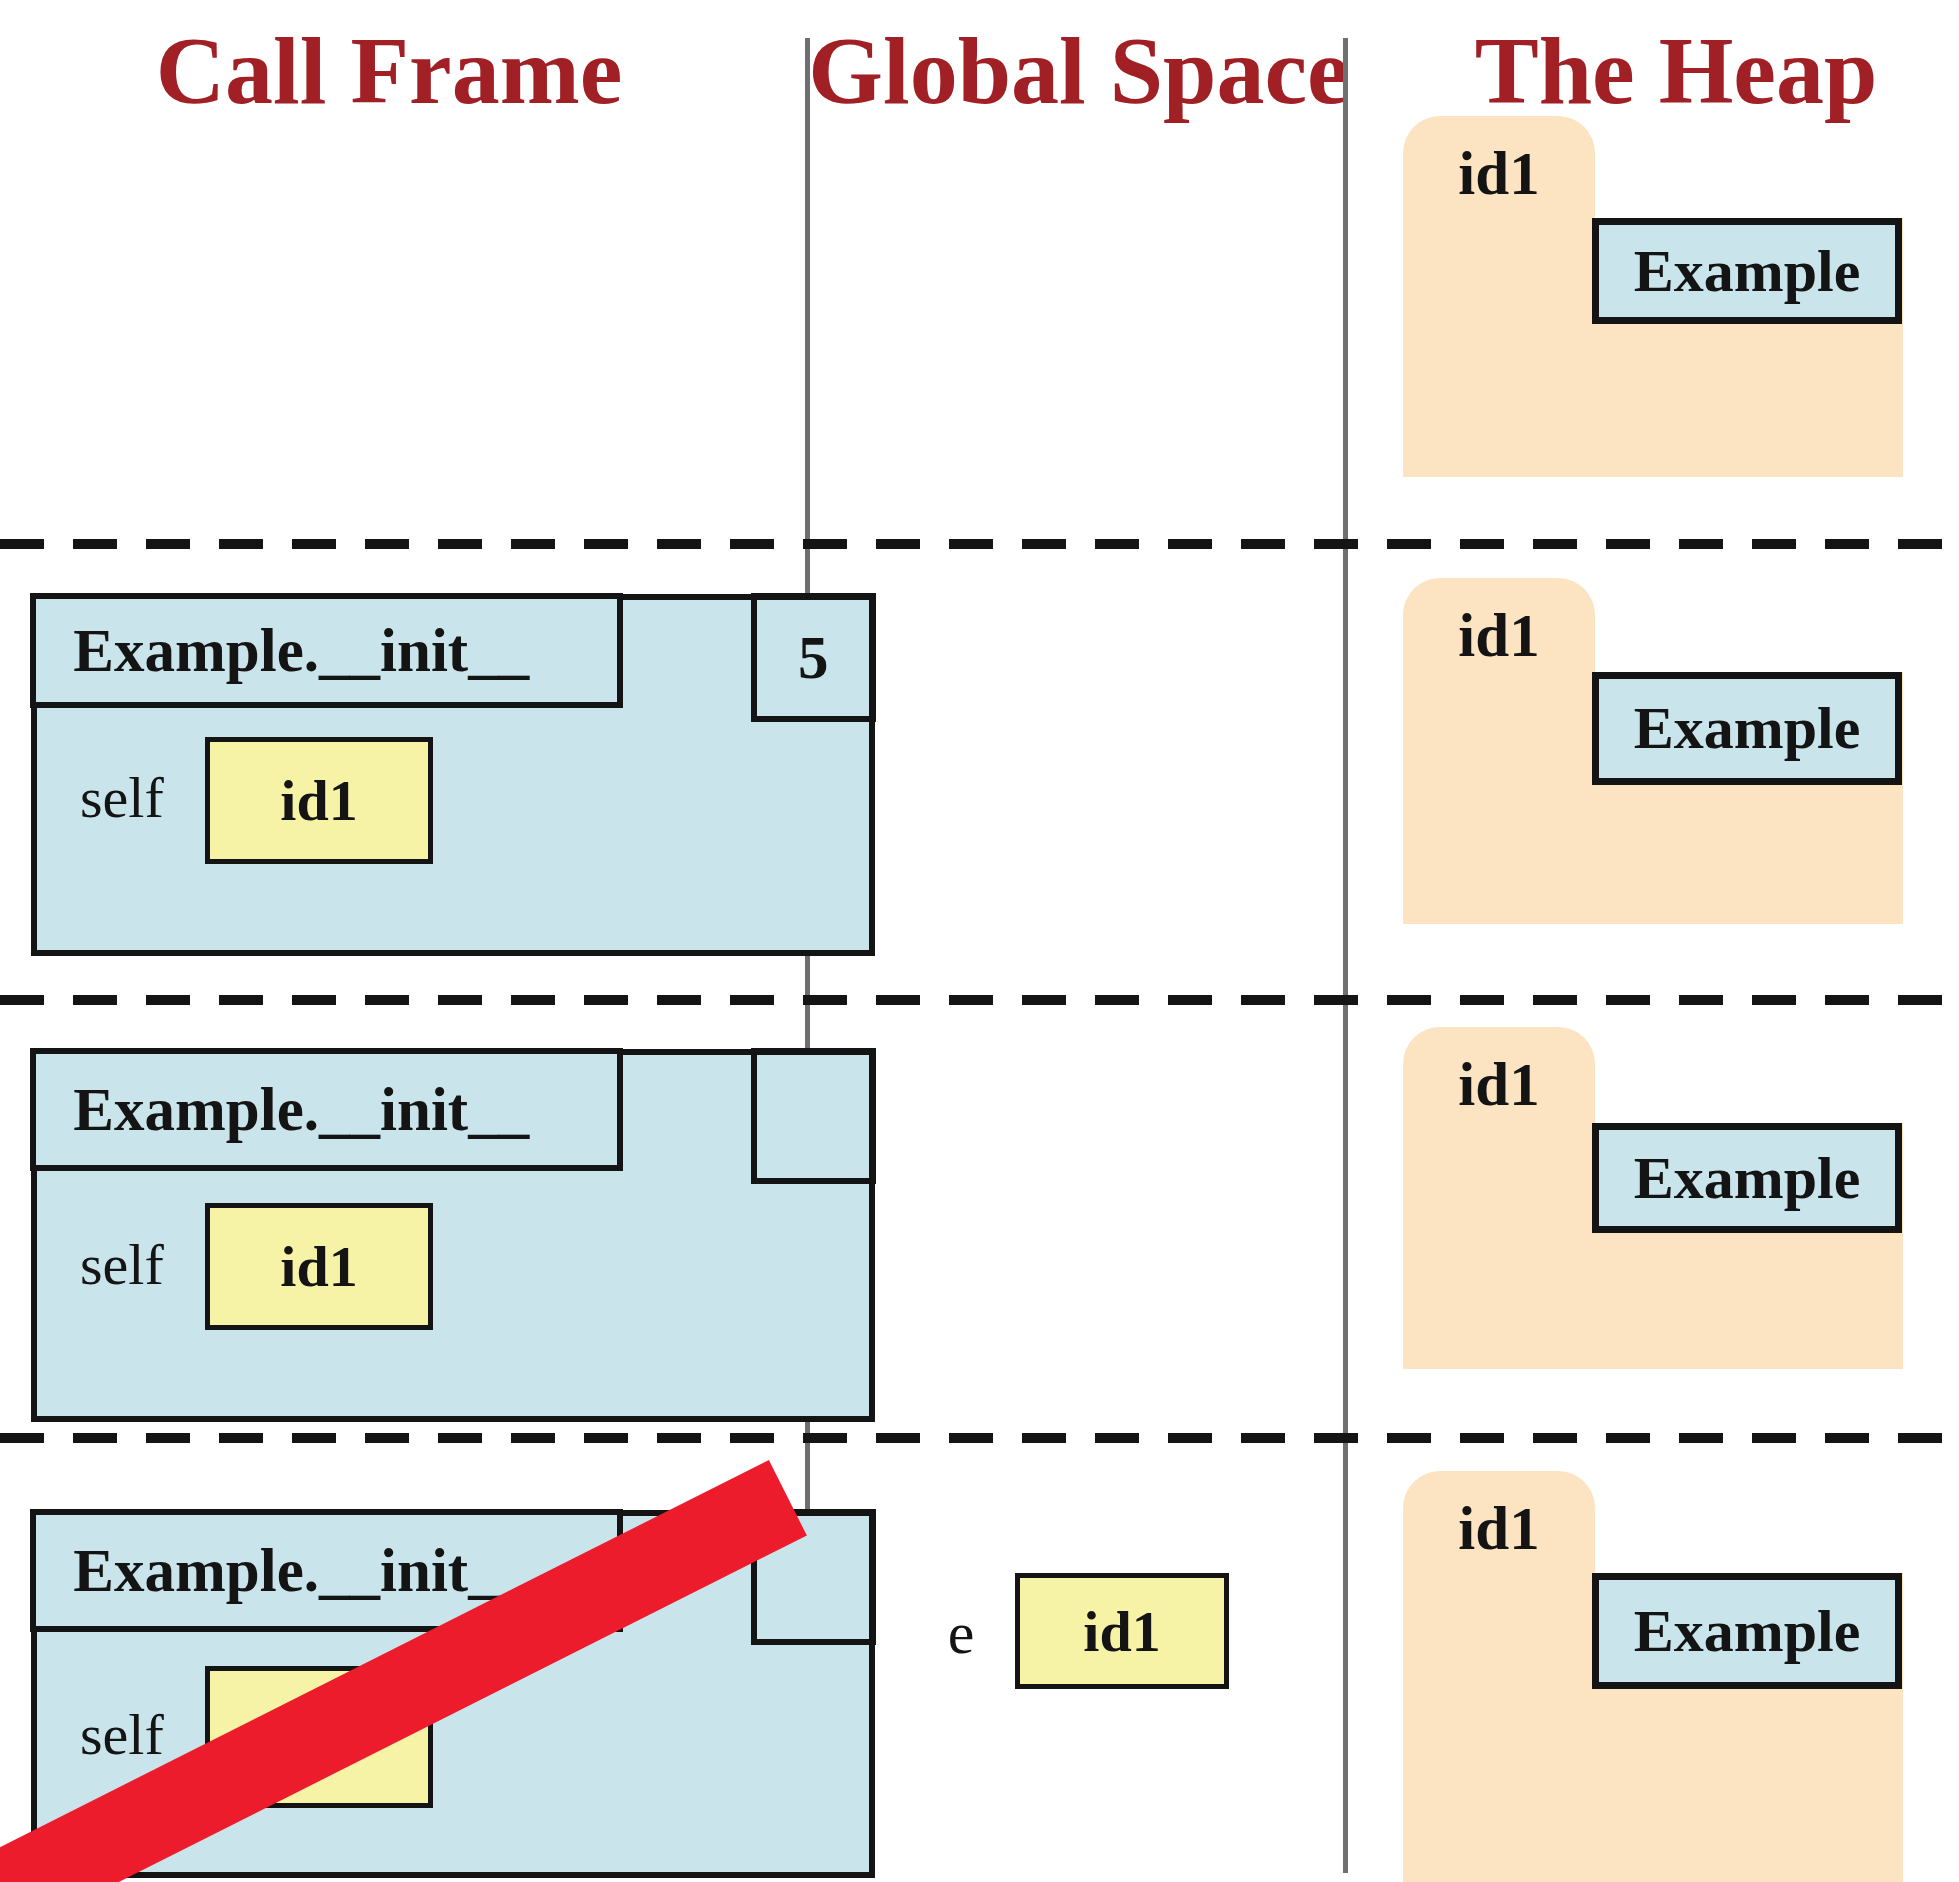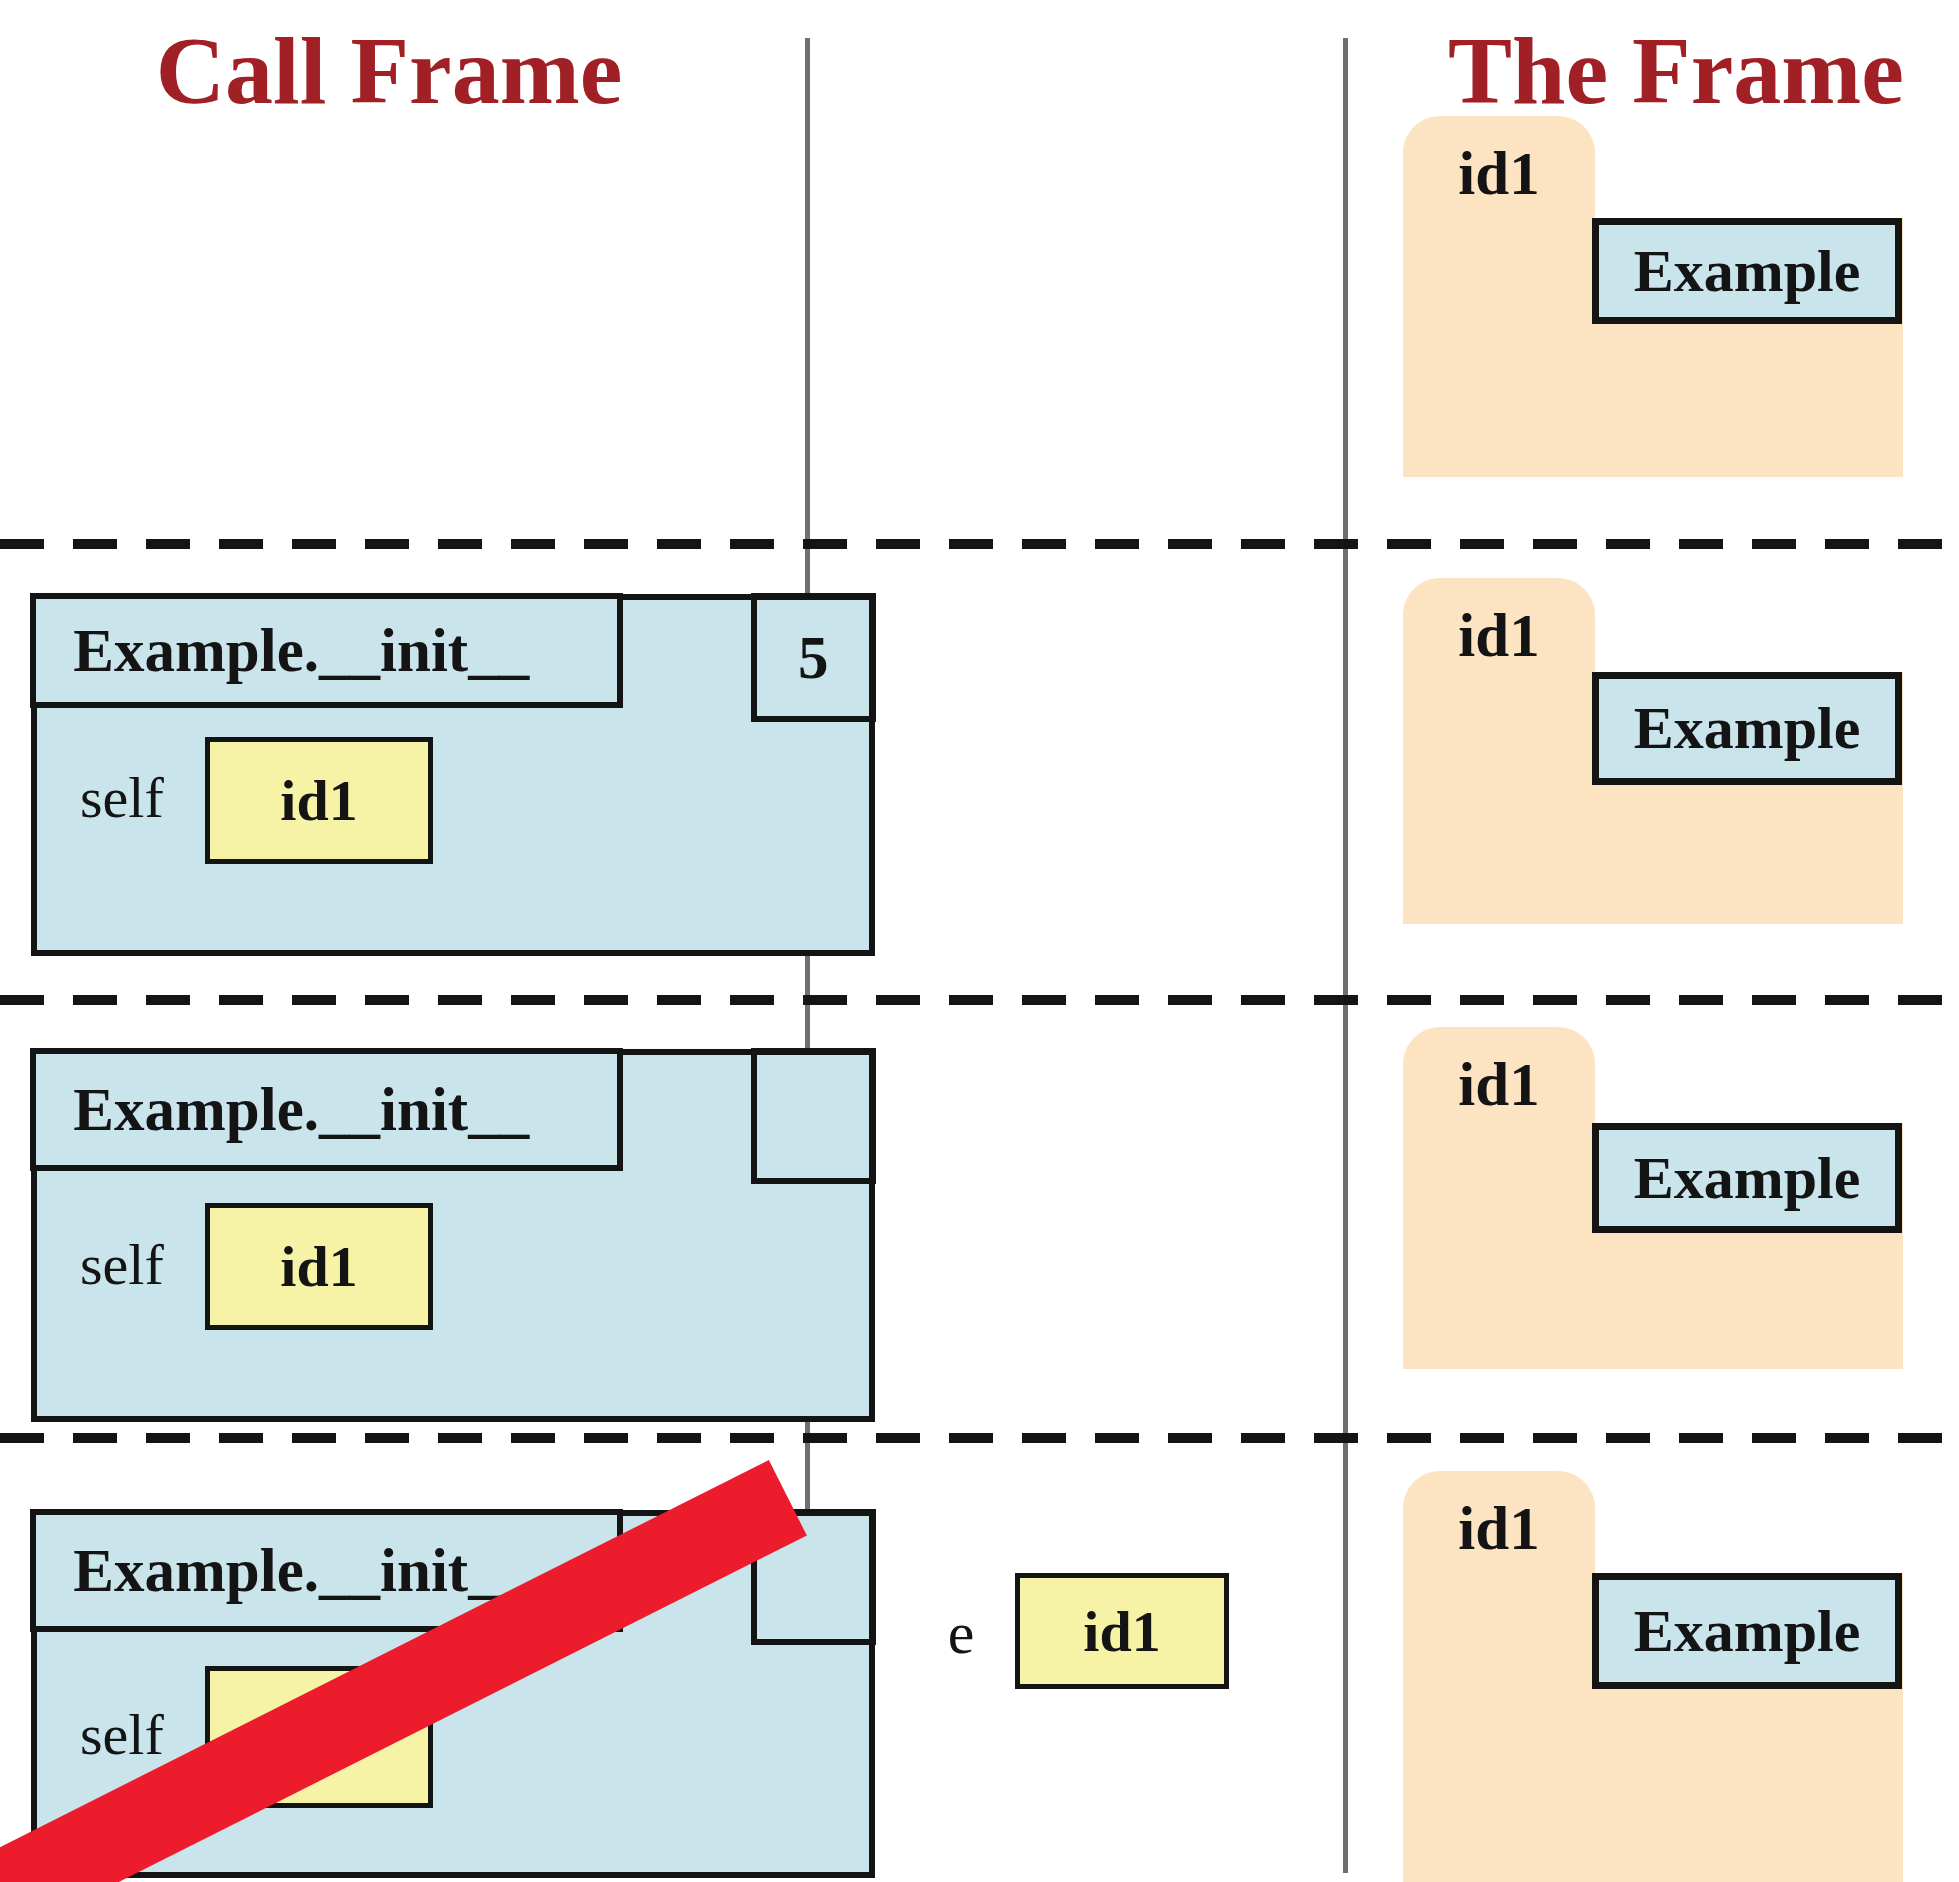--- a/index.html
+++ b/index.html
@@ -86,21 +86,22 @@
   
   .strike{position:absolute;left:0;top:0;pointer-events:none;}
   .strike line{stroke:var(--strike);stroke-width:88;stroke-linecap:butt;}
 </style>
 </head>
 <body>
 
 <div class="canvas">
 
   <div class="col-title ct-call">Call Frame</div>
-  <div class="col-title ct-heap">The Frame</div>
+  <div class="col-title ct-global">Global Space</div>
+  <div class="col-title ct-heap">The Heap</div>
 
   <div class="vline vl-1"></div>
   <div class="vline vl-2"></div>
 
   <div class="dashline dl-0"></div>
   <div class="dashline dl-1"></div>
   <div class="dashline dl-2"></div>
 
   <div class="frame f0">
     <div class="title-box">

